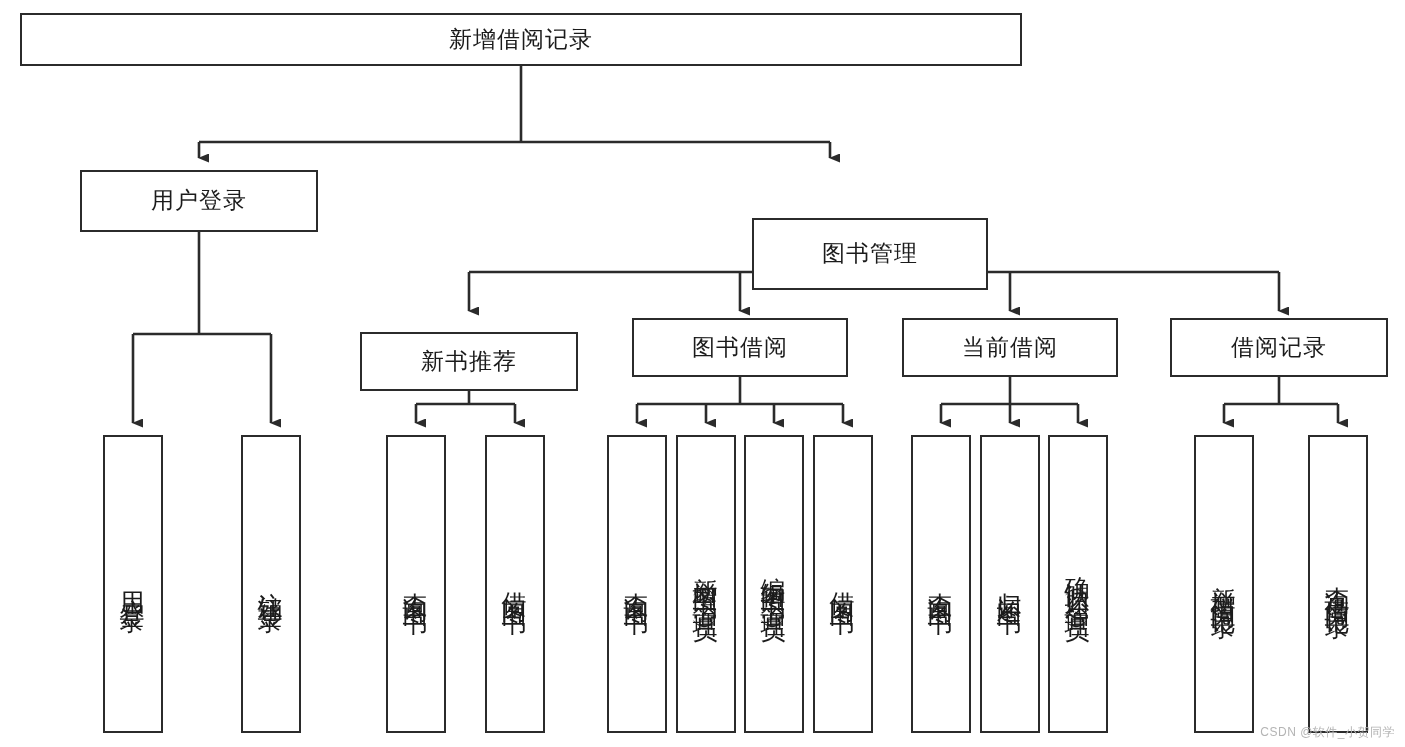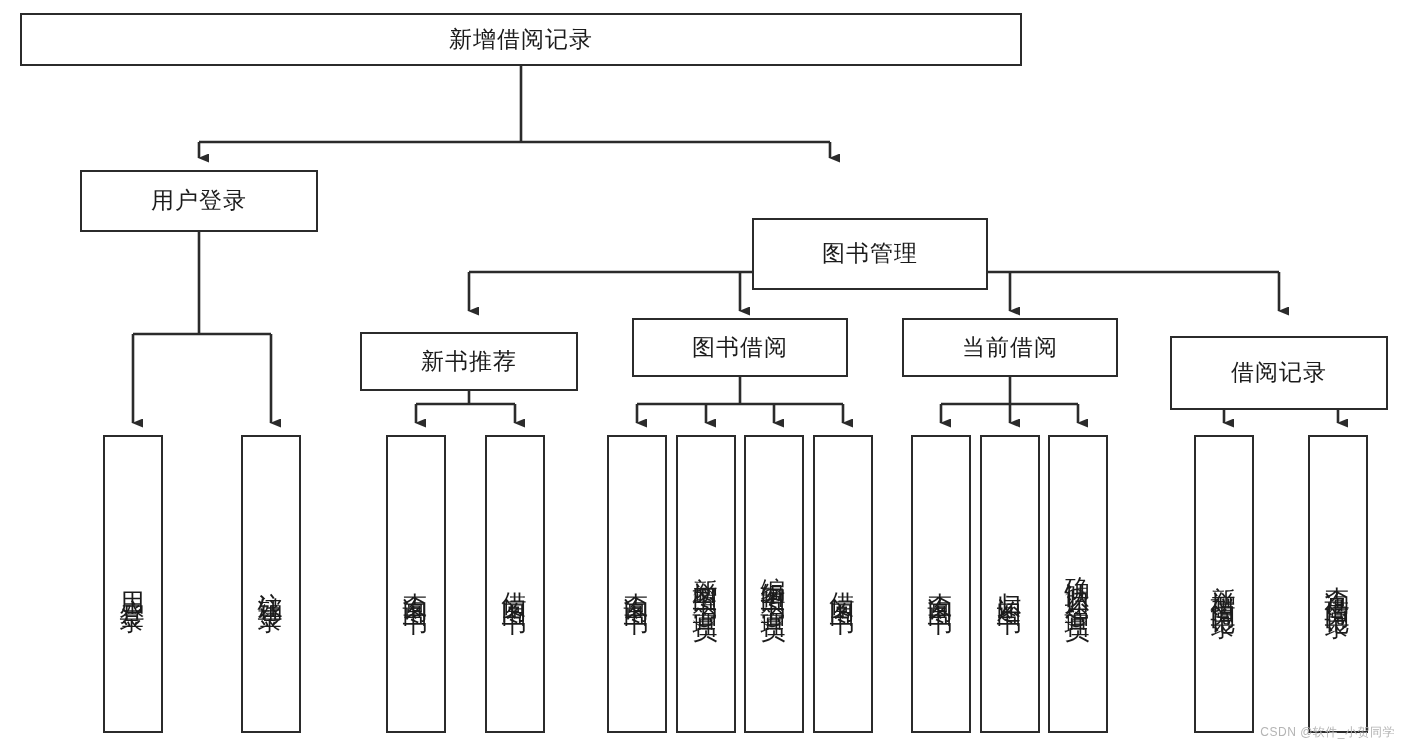--- a/index.html
+++ b/index.html
@@ -139,21 +139,21 @@
   </div>
 
   <div class="node horiz" style="left:632px; top:318px; width:216px; height:59px;">
     <span>图书借阅</span>
   </div>
 
   <div class="node horiz" style="left:902px; top:318px; width:216px; height:59px;text-align:center;">
     <span>当前借阅</span>
   </div>
 
-  <div class="node horiz" style="left:1170px; top:336px; width:218px; height:74px;">
+  <div class="node horiz" style="left:1170px; top:318px; width:218px; height:59px;">
     <span>借阅记录</span>
   </div>
 
   <div class="node vert" style="left:103px; top:435px; width:60px; height:298px;">
     <span class="vtext">用户登录</span>
   </div>
 
   <div class="node vert" style="left:241px; top:435px; width:60px; height:298px;">
     <span class="vtext">注销登录</span>
   </div>

